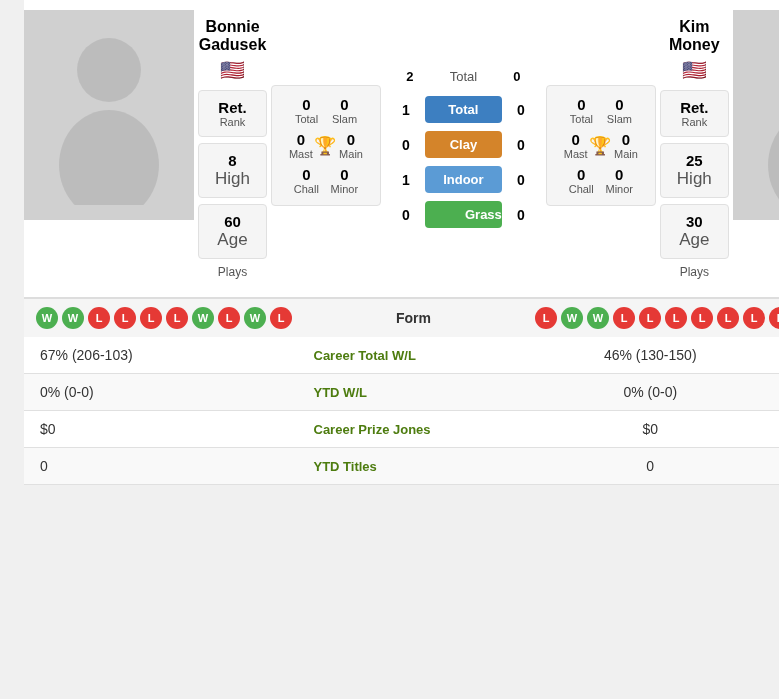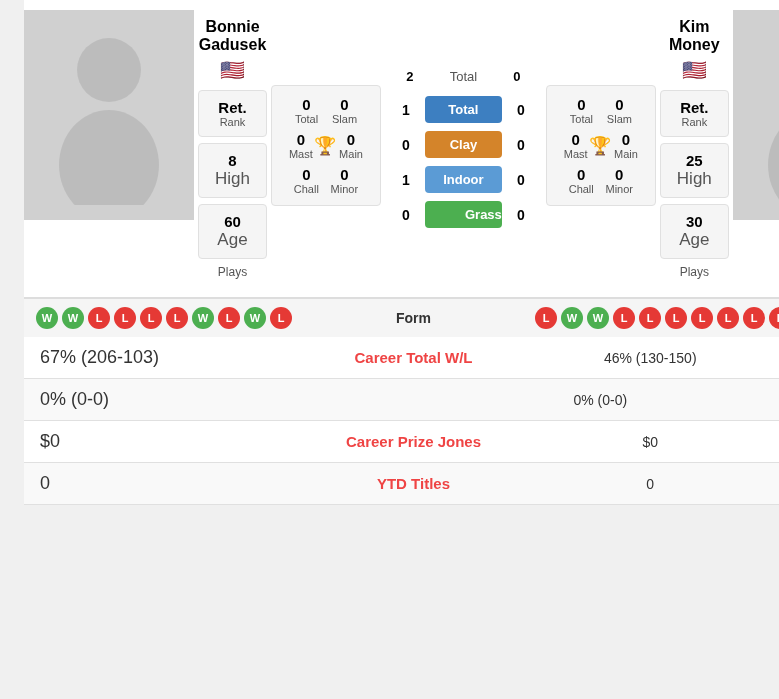--- a/index.html
+++ b/index.html
@@ -238,29 +238,29 @@
       align-items: center;
       border-bottom: 1px solid #e0e0e0;
       padding: 10px 16px;
     }
     .stat-row-item:nth-child(even) {
       background: #f9f9f9;
     }
     .stat-left-val {
       flex: 1;
       text-align: left;
-      font-size: 18px;
+      font-size: 14px;
       color: #333;
     }
     .stat-center-label {
       width: 200px;
-      text-align: center;
-      font-size: 15px;
-      font-weight: bold;
-      color: #ef4444;
+      text-align: left;
+      font-size: 13px;
+      font-weight: bold;
+      color: #4d7c0f;
     }
     .stat-right-val {
       flex: 1;
       text-align: center;
       font-size: 14px;
       color: #333;
     }
   </style>
 </head>
 <body>
@@ -463,20 +463,21 @@
   </div>
 
   <div class="stats-rows" id="career-stats-rows">
   <div class="stat-row-item">
         <span class="stat-left-val">67% (206-103)</span>
         <span class="stat-center-label">Career Total W/L</span>
         <span class="stat-right-val">46% (130-150)</span>
       </div>
       <div class="stat-row-item">
         <span class="stat-left-val">0% (0-0)</span>
+        <span class="stat-center-label">YTD W/L</span>
         <span class="stat-right-val">0% (0-0)</span>
       </div>
       <div class="stat-row-item">
         <span class="stat-left-val">$0</span>
         <span class="stat-center-label">Career Prize Jones</span>
         <span class="stat-right-val">$0</span>
       </div>
       <div class="stat-row-item">
         <span class="stat-left-val">0</span>
         <span class="stat-center-label">YTD Titles</span>

